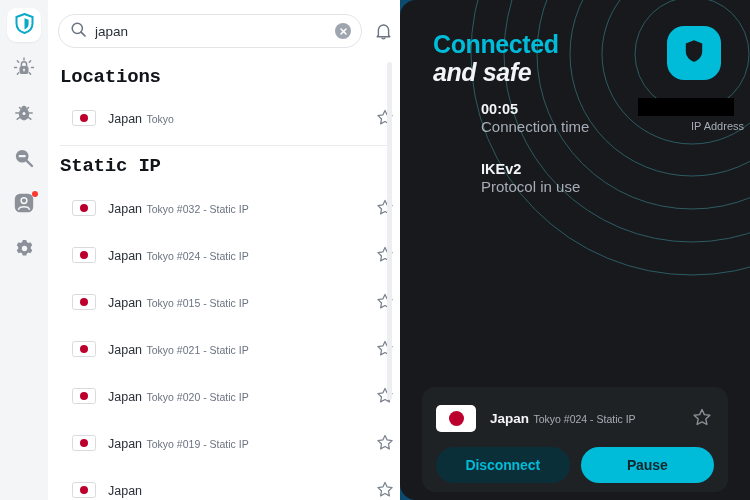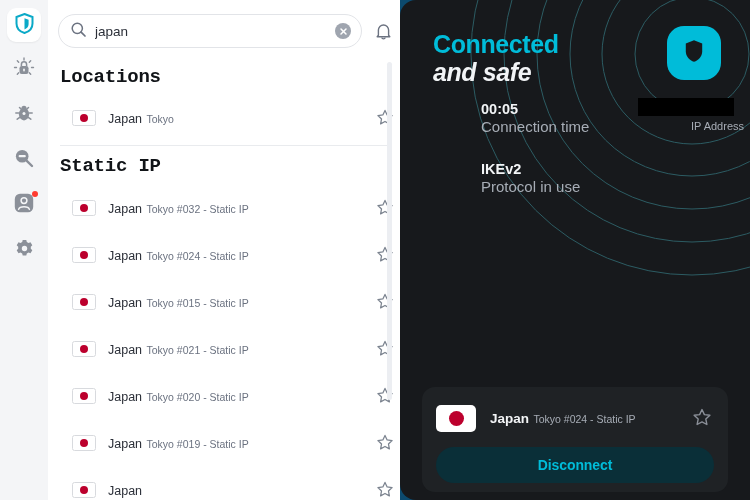--- a/index.html
+++ b/index.html
@@ -648,20 +648,21 @@
           <span class="bc-sub">Tokyo #024 - Static IP</span>
         </span>
         <span class="bc-star">
           <svg width="20" height="20" viewBox="0 0 18 18">
             <path d="M9 1.4 l2.15 4.55 4.95 0.62 -3.65 3.4 0.95 4.88 L9 12.5 l-4.4 2.35 0.95-4.88 -3.65-3.4 4.95-0.62 Z" fill="none" stroke="#8b9099" stroke-width="1.25" stroke-linejoin="round"></path>
           </svg>
         </span>
       </div>
       <div class="bc-actions">
         <button class="btn btn-disconnect">Disconnect</button>
+        <button class="btn btn-pause">Pause</button>
       </div>
     </div>
 
   </div>
 
   <div class="logo-badge">
     <span>
       <svg width="22" height="26" viewBox="0 0 22 26">
         <path d="M11 2.2 L19.2 5.4 V13.2 C19.2 18.6 15.4 22.3 11 23.8 C6.6 22.3 2.8 18.6 2.8 13.2 V5.4 Z" fill="#17191c"></path>
       </svg>

